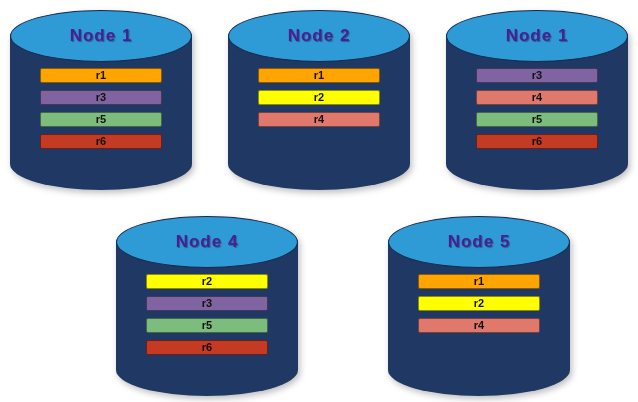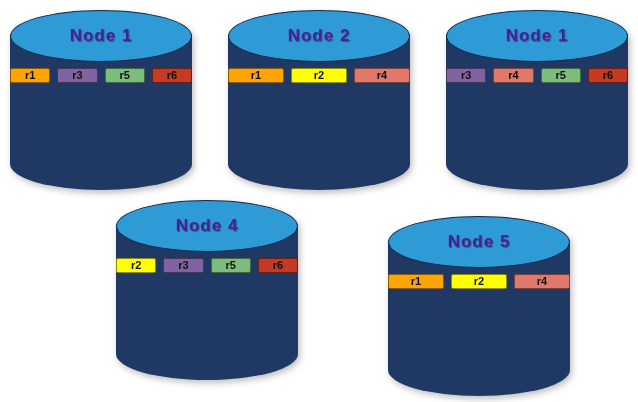--- a/index.html
+++ b/index.html
@@ -50,20 +50,21 @@
     font-size: 17px;
     letter-spacing: 1px;
     text-shadow: 1px 1px 1px rgba(0,0,0,0.35);
   }
   .records {
     position: absolute;
     left: 0;
     top: 58px;
     width: 100%;
     display: flex;
+    flex-direction: column;
     align-items: center;
     gap: 7px;
   }
   .record {
     width: 122px;
     height: 15px;
     border: 1px solid rgba(0,0,0,0.45);
     border-radius: 2px;
     box-sizing: border-box;
     display: flex;
@@ -71,21 +72,21 @@
     justify-content: center;
     font-size: 11px;
     font-weight: bold;
     color: #111111;
     line-height: 1;
   }
   
   .pos-n1 { left: 10px;  top: 10px; }
   .pos-n2 { left: 228px; top: 10px; }
   .pos-n3 { left: 446px; top: 10px; }
-  .pos-n4 { left: 116px; top: 200px; }
+  .pos-n4 { left: 116px; top: 216px; }
   .pos-n5 { left: 344px; top: 216px; margin-left: 44px; }
 </style>
 </head>
 <body>
 
 <div class="canvas">
 
   <div class="cylinder pos-n1">
     <div class="cyl-body"></div>
     <div class="cyl-top">

